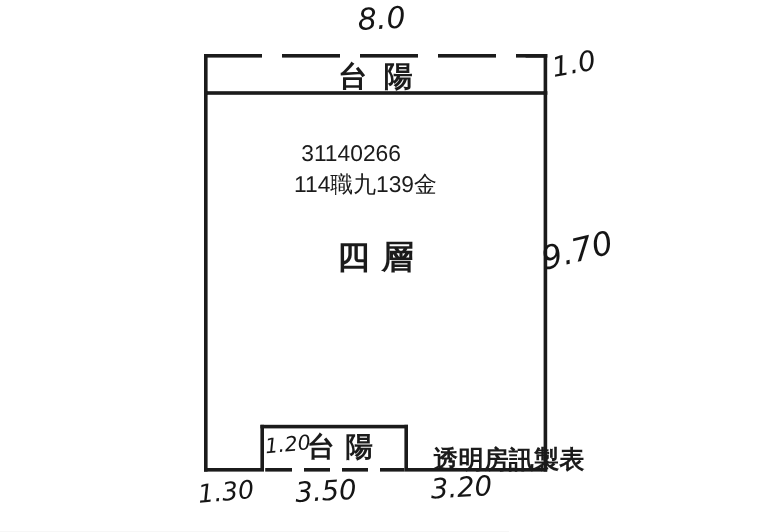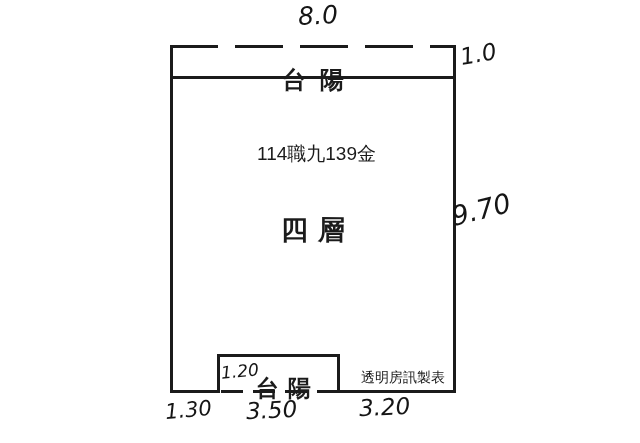--- a/index.html
+++ b/index.html
@@ -40,21 +40,20 @@
     font-family:"DejaVu Sans",sans-serif;
     font-style:italic;
     font-weight:500;
     color:#151515;
     white-space:nowrap;
   }
   .print-cjk-serif{
     font-family:Liberation Mono, monospace;
     font-weight:600;
     white-space:nowrap;
-    margin-top:16px;
   }
   .print-sans{
     font-family:"Liberation Sans","DejaVu Sans",sans-serif;
     white-space:nowrap;
   }
   .centered-row{left:170px;width:286px;text-align:center;}
 </style>
 </head>
 <body>
 
@@ -65,33 +64,34 @@
   <div class="abs dash-top" style="left:170px;top:45px;width:286px;height:3px;"></div>
   <div class="abs stroke" style="left:438px;top:45px;width:18px;height:3px;"></div>
   <div class="abs top-balcony-side" style="left:170px;top:45px;"></div>
   <div class="abs top-balcony-side" style="left:453px;top:45px;"></div>
   <div class="abs print-cjk-serif centered-row" style="top:48px;font-size:24px;letter-spacing:14px;text-indent:14px;">台陽</div>
 
   <div class="abs hw" style="left:460px;top:41px;font-size:23px;transform:rotate(-10deg);">1.0</div>
 
   <div class="abs main-room"></div>
 
-  <div class="abs print-sans" style="left:257px;top:141px;font-size:19px;">114職九139金</div>
+  <div class="abs print-sans" style="left:251px;top:118px;font-size:19px;">31140266</div>
+  <div class="abs print-sans" style="left:245px;top:141px;font-size:19px;">114職九139金</div>
 
   <div class="abs print-cjk-serif centered-row" style="top:196px;font-size:27px;letter-spacing:10px;text-indent:10px;">四層</div>
 
   <div class="abs hw" style="left:451px;top:194px;font-size:27px;transform:rotate(-14deg);">9.70</div>
 
   <div class="abs stroke" style="left:170px;top:390px;width:50px;height:3px;"></div>
   <div class="abs stroke" style="left:337px;top:390px;width:119px;height:3px;"></div>
 
   <div class="abs bottom-balcony"></div>
   <div class="abs dash-bottom" style="left:221px;top:390px;width:116px;height:3px;"></div>
   <div class="abs hw" style="left:221px;top:361px;font-size:17px;transform:rotate(-5deg);">1.20</div>
   <div class="abs print-cjk-serif" style="left:256px;top:357px;font-size:23px;letter-spacing:9px;">台陽</div>
 
-  <div class="abs print-sans" style="left:361px;top:369px;font-size:14px;">透明房訊製表</div>
+  <div class="abs print-sans" style="left:361px;top:369px;font-size:21px;font-weight:bold;">透明房訊製表</div>
 
   <div class="abs hw" style="left:165px;top:398px;font-size:21px;transform:rotate(-5deg);">1.30</div>
   <div class="abs hw" style="left:246px;top:397px;font-size:23px;transform:rotate(-3deg);">3.50</div>
   <div class="abs hw" style="left:359px;top:394px;font-size:23px;transform:rotate(-3deg);">3.20</div>
 
 </div>
 
 </body></html>

